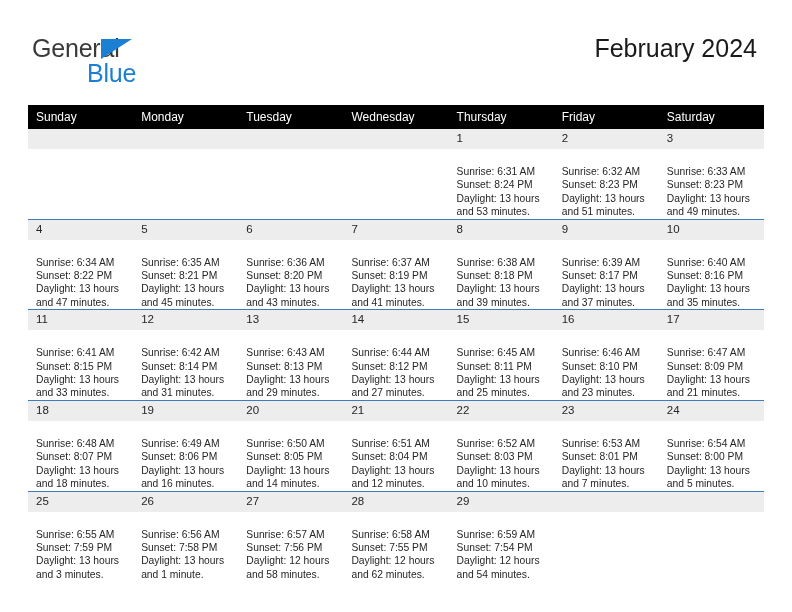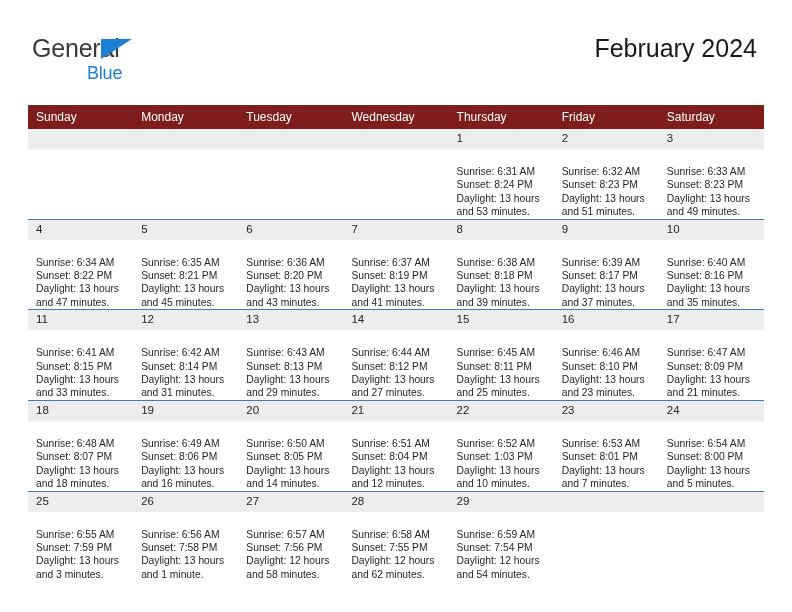--- a/index.html
+++ b/index.html
@@ -23,21 +23,21 @@
     line-height:28px;
   }
   .logo-tri{
     position:absolute;left:69px;top:5px;
     width:0;height:0;
     border-left:31px solid #1b7fd4;
     border-bottom:20px solid transparent;
   }
   .logo-blue{
     position:absolute;left:55px;top:25px;
-    font-size:18px;color:#1b7fd4;letter-spacing:-0.2px;
+    font-size:25px;color:#1b7fd4;letter-spacing:-0.2px;
     line-height:28px;
   }
 
   .title{
     position:absolute;right:35px;top:34px;
     font-size:25px;color:#1a1a1a;text-align:right;
     white-space:nowrap;
   }
   .subtitle{
     position:absolute;right:35px;top:79px;
@@ -46,21 +46,21 @@
   }
 
   
   .cal{
     position:absolute;left:28px;top:105px;
     width:736px;
     border-collapse:collapse;
     table-layout:fixed;
   }
   .cal th{
-    background:#7f1d1d;
+    background:#000000;
     color:#ffffff;
     font-size:12px;
     font-weight:normal;
     text-align:left;
     padding:5px 0 5px 8px;
     height:11px;
     border:0;
   }
   .cal td{
     vertical-align:top;
@@ -324,21 +324,21 @@
               <div>Sunrise: 6:51 AM</div>
               <div>Sunset: 8:04 PM</div>
               <div>Daylight: 13 hours</div>
               <div>and 12 minutes.</div>
             </div>
           </td>
           <td>
             <div class="daynum">22</div>
             <div class="info">
               <div>Sunrise: 6:52 AM</div>
-              <div>Sunset: 1:03 PM</div>
+              <div>Sunset: 8:03 PM</div>
               <div>Daylight: 13 hours</div>
               <div>and 10 minutes.</div>
             </div>
           </td>
           <td>
             <div class="daynum">23</div>
             <div class="info">
               <div>Sunrise: 6:53 AM</div>
               <div>Sunset: 8:01 PM</div>
               <div>Daylight: 13 hours</div>

